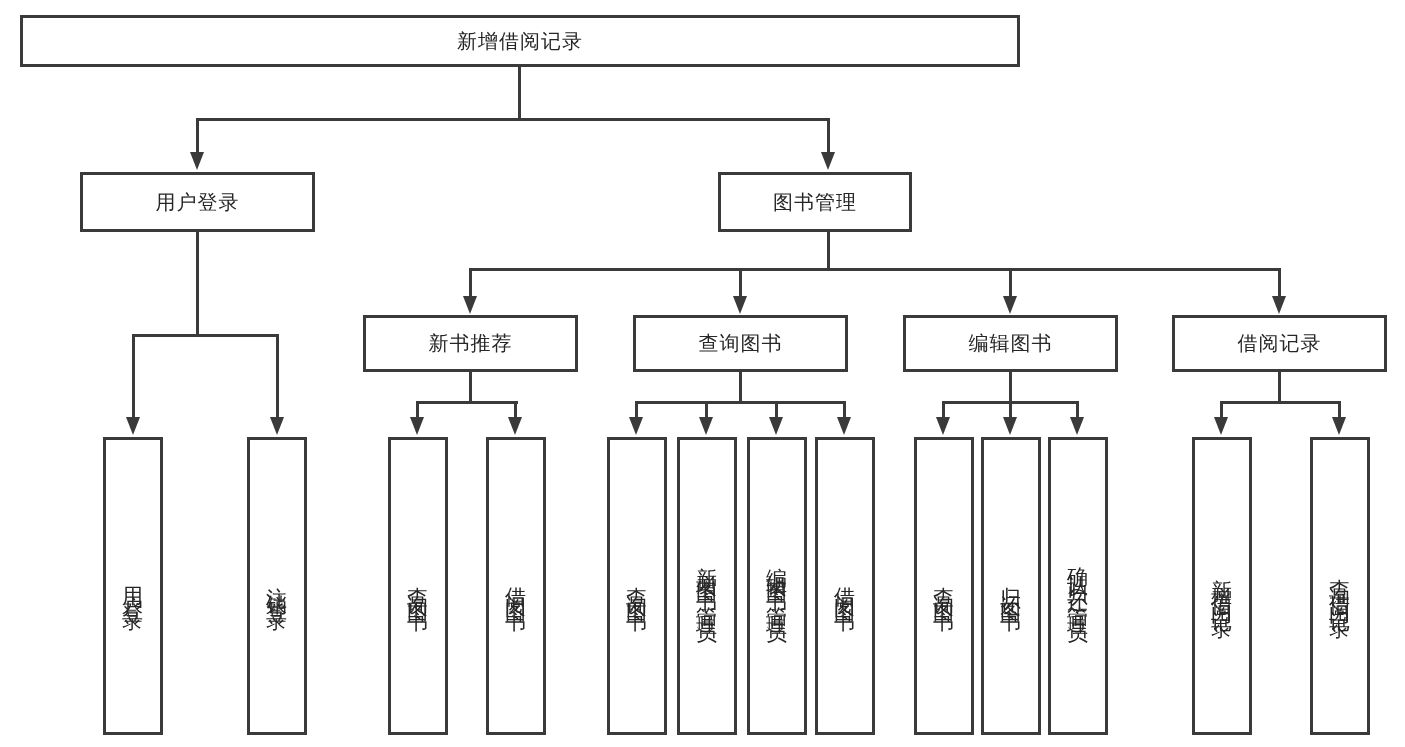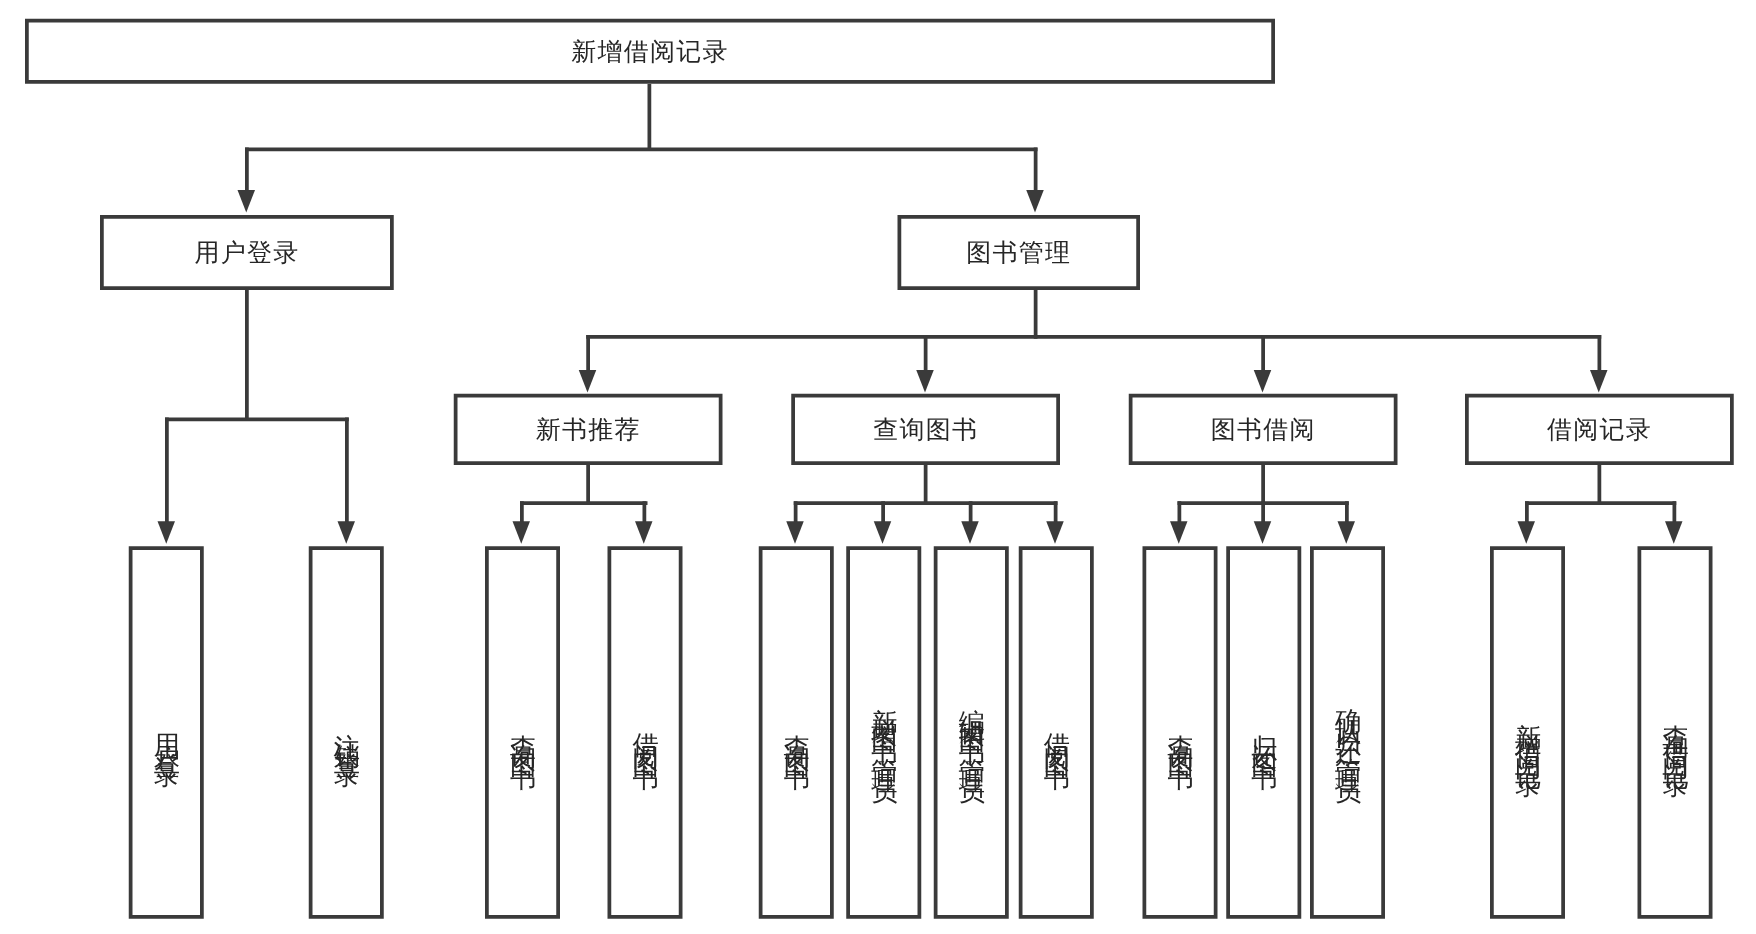--- a/index.html
+++ b/index.html
@@ -138,21 +138,21 @@
     <span>图书管理</span>
   </div>
 
   <div class="box hbox" style="left:363px;top:315px;width:215px;height:57px">
     <span>新书推荐</span>
   </div>
   <div class="box hbox" style="left:633px;top:315px;width:215px;height:57px">
     <span>查询图书</span>
   </div>
   <div class="box hbox" style="left:903px;top:315px;width:215px;height:57px">
-    <span>图书借阅</span>
+    <span>编辑图书</span>
   </div>
   <div class="box hbox" style="left:1172px;top:315px;width:215px;height:57px">
     <span>借阅记录</span>
   </div>
 
   <div class="box vbox" style="left:103px;top:437px;width:60px;height:298px">
     <span class="vtext">用户登录</span>
   </div>
   <div class="box vbox" style="left:247px;top:437px;width:60px;height:298px">
     <span class="vtext">注销登录</span>

